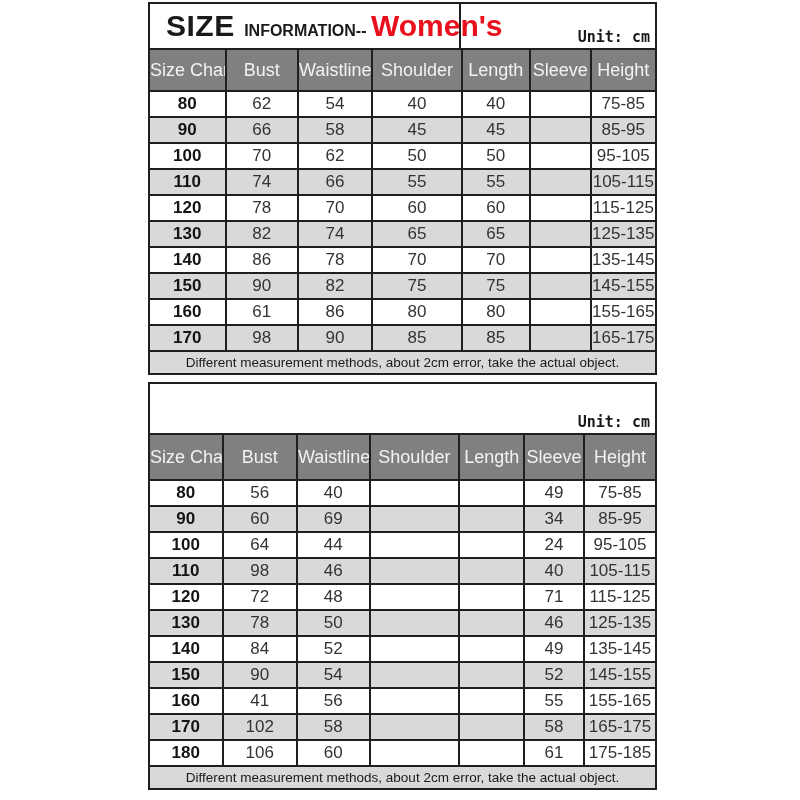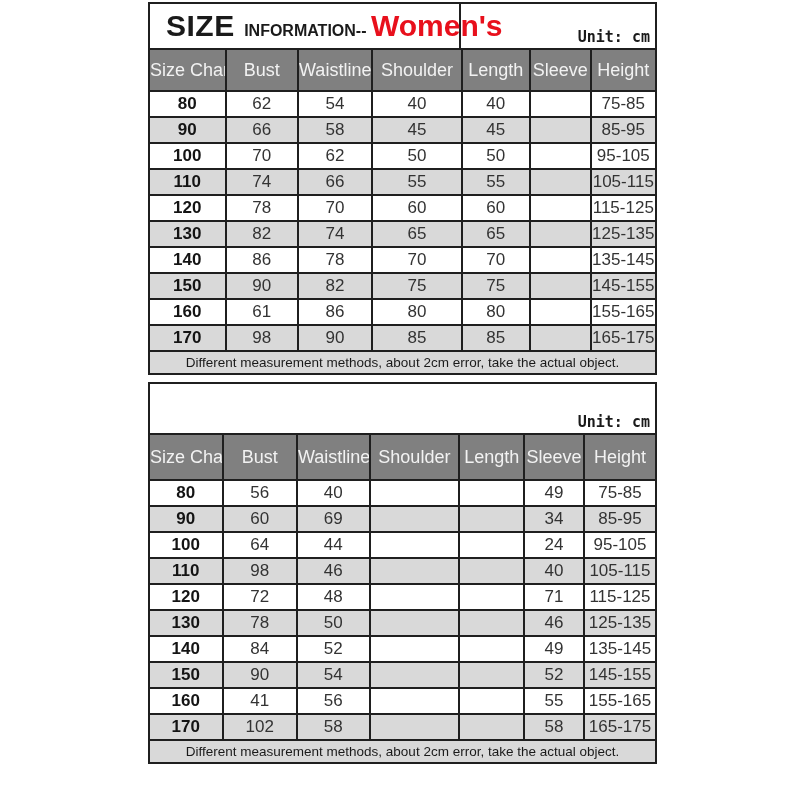--- a/index.html
+++ b/index.html
@@ -314,20 +314,29 @@
           </tr>
           <tr>
             <td>170</td>
             <td>102</td>
             <td>58</td>
             <td></td>
             <td></td>
             <td>58</td>
             <td>165-175</td>
           </tr>
+          <tr>
+            <td>180</td>
+            <td>106</td>
+            <td>60</td>
+            <td></td>
+            <td></td>
+            <td>61</td>
+            <td>175-185</td>
+          </tr>
         </tbody>
       <tfoot>
         <tr>
           <td colspan="7">Different measurement methods, about 2cm error, take the actual object.</td>
         </tr>
       </tfoot>
     </table>
   </div>
 
 </div>

